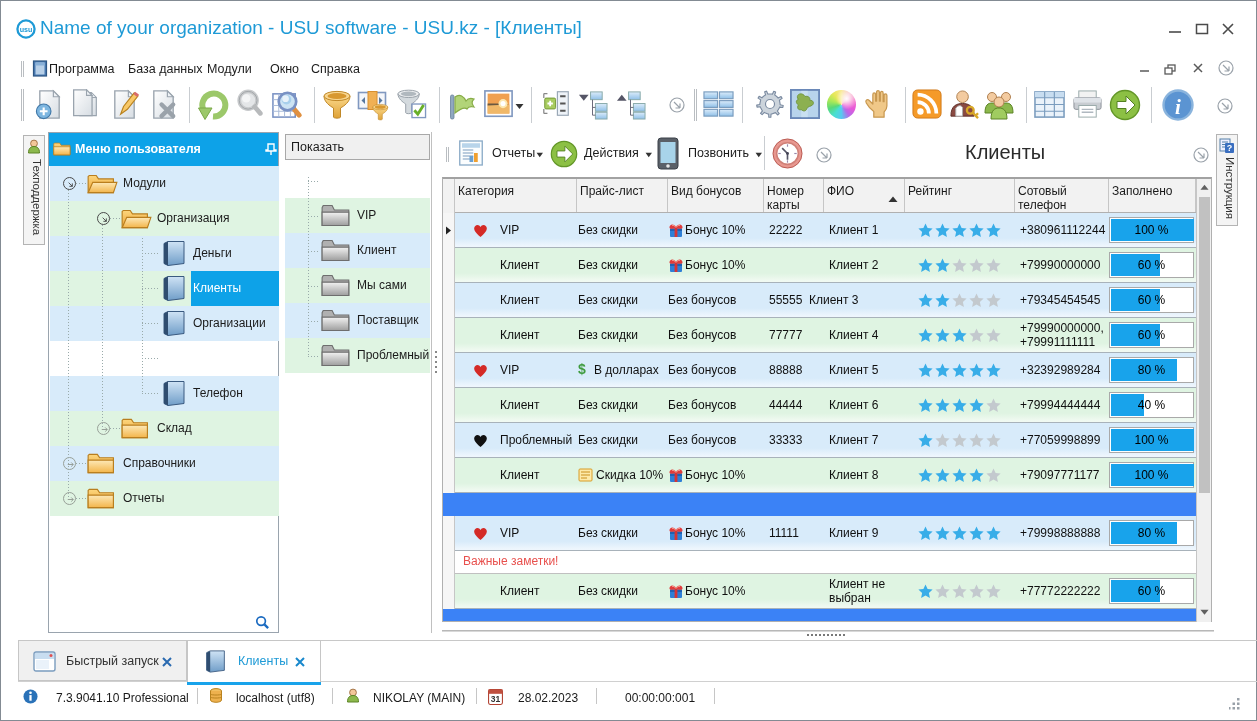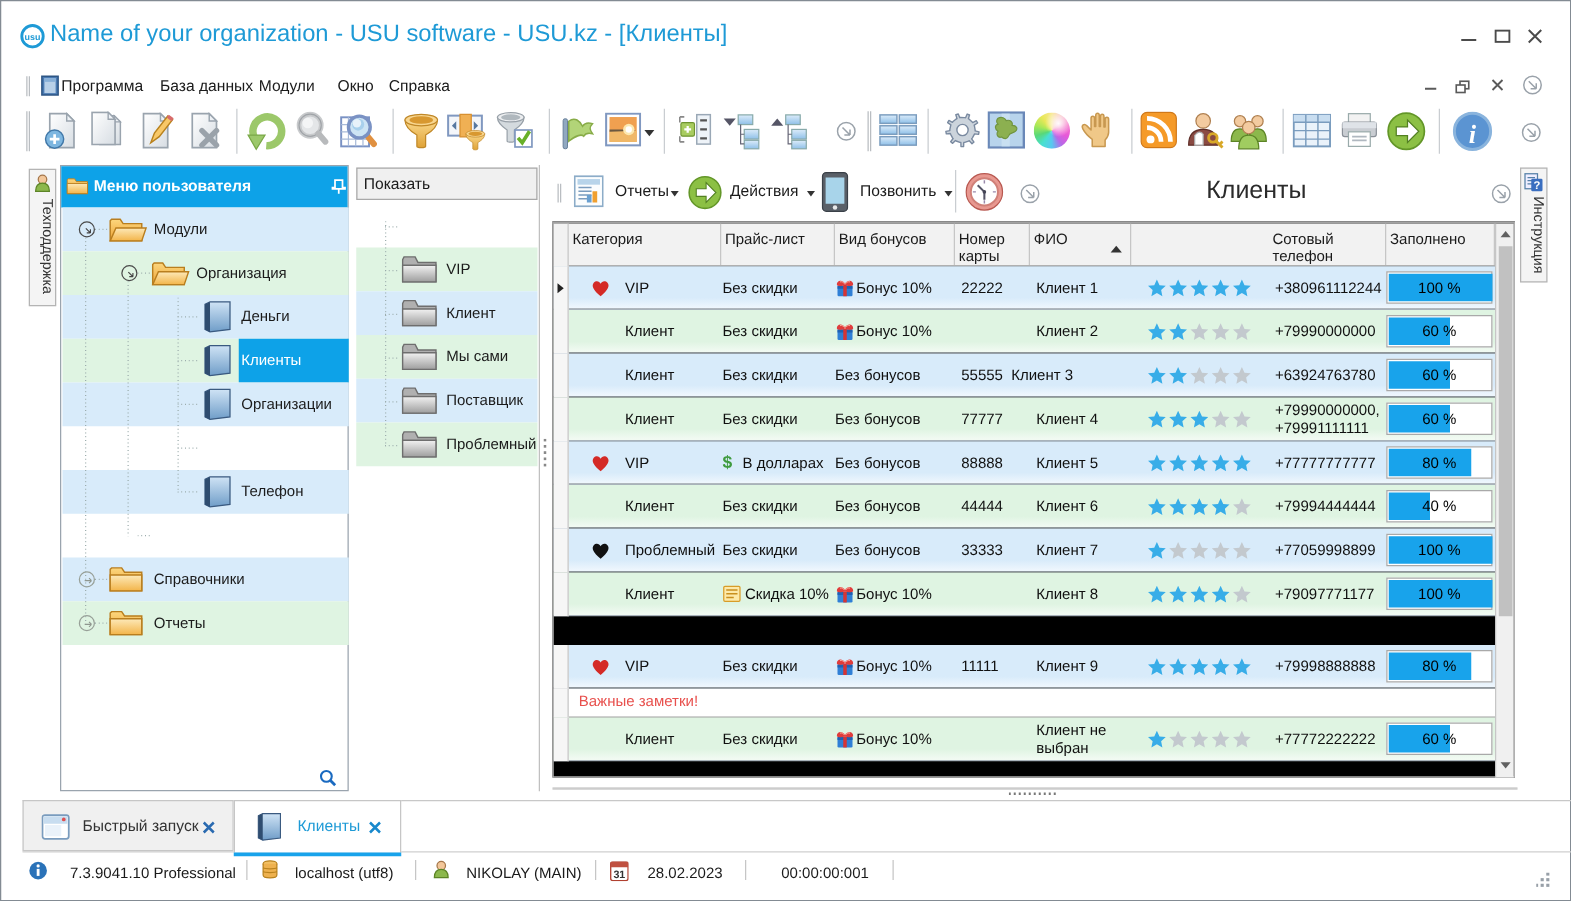--- a/index.html
+++ b/index.html
@@ -390,20 +390,31 @@
           <use href="#book"></use>
         </svg>
 <div class="tlabel" style="left:143px">Организации</div>
 </div>
 <div class="abs trow bluebg" style="top:243px">
 <svg class="abs" style="left:111px;top:4px" width="26" height="27" viewBox="0 0 26 26">
           <use href="#book"></use>
         </svg>
 <div class="tlabel" style="left:143px">Телефон</div>
 </div>
+<div class="abs trow greenbg" style="top:278px">
+<div class="circ" style="left:47px;top:11px;border-color:#98a098">
+          <svg width="11" height="11" viewBox="0 0 12 12">
+            <path d="M3 6 L9 6 M9 6 L6.8 3.8 M9 6 L6.8 8.2" stroke="#909890" fill="none"></path>
+          </svg>
+        </div>
+<svg class="abs" style="left:71px;top:6px" width="31" height="23" viewBox="0 0 27 20">
+          <use href="#folderC"></use>
+        </svg>
+<div class="tlabel" style="left:107px">Склад</div>
+</div>
 <div class="abs trow bluebg" style="top:313px">
 <div class="circ" style="left:13px;top:11px;border-color:#98a098">
           <svg width="11" height="11" viewBox="0 0 12 12">
             <path d="M3 6 L9 6 M9 6 L6.8 3.8 M9 6 L6.8 8.2" stroke="#909890" fill="none"></path>
           </svg>
         </div>
 <svg class="abs" style="left:37px;top:6px" width="31" height="23" viewBox="0 0 27 20">
           <use href="#folderC"></use>
         </svg>
 <div class="tlabel" style="left:73px">Справочники</div>
@@ -535,28 +546,29 @@
 <svg class="abs" style="left:1218px;top:137px" width="16" height="16" viewBox="0 0 16 16">
       <rect x="1" y="1" width="10" height="12" fill="#eef" stroke="#5580a8"></rect>
       <path d="M3 4 h6 M3 6.5 h6 M3 9 h4" stroke="#5580a8" stroke-width="1"></path>
       <rect x="6" y="5" width="9" height="10" rx="1" fill="#3a6ec0"></rect>
       <text x="10.5" y="13" text-anchor="middle" font-size="9" font-weight="bold" fill="#fff" font-family="Liberation Sans">?</text>
     </svg>
 <div class="abs" style="left:1215px;top:156px;width:22px;height:66px;">
 <div style="position:absolute;left:3px;top:0px;transform-origin:0 0;transform:rotate(90deg) translate(0,-17px);white-space:nowrap;font-size:11.5px;color:#333;">Инструкция</div>
     </div>
 
-<div class="abs" style="left:441px;top:176px;width:770px;height:445px;border:1px solid #b0b0b0;border-top:2px solid #a2a2a2;background:#000000;">
+<div class="abs" style="left:441px;top:176px;width:770px;height:445px;border:1px solid #b0b0b0;border-top:2px solid #a2a2a2;background:#3b82f6;">
 <div class="abs" style="left:0;top:0;width:753px;height:34px;background:#f2f2f2;border-bottom:1px solid #b0b0b0;">
 <div class="abs" style="left:0;top:0;width:12px;height:34px;border-right:1px solid #c6c6c6;background:#f2f2f2"></div>
 <div class="hcell" style="left:12px;width:122px">Категория</div>
 <div class="hcell" style="left:134px;width:91px">Прайс-лист</div>
 <div class="hcell" style="left:225px;width:96px">Вид бонусов</div>
 <div class="hcell" style="left:321px;width:60px">Номер<br>карты</div>
 <div class="hcell" style="left:381px;width:81px">ФИО</div>
+<div class="hcell" style="left:462px;width:110px">Рейтинг</div>
 <div class="hcell" style="left:572px;width:94px">Сотовый<br>телефон</div>
 <div class="hcell" style="left:666px;width:87px">Заполнено</div>
 <svg class="abs" style="left:445px;top:17px" width="10" height="7" viewBox="0 0 10 7">
           <path d="M5 0.5 L9.5 6 L0.5 6 Z" fill="#333"></path>
         </svg>
 </div>
 <div class="abs" style="left:0;top:34px;width:753px;height:35px;border-bottom:1px solid #a8b2ba;background:linear-gradient(to bottom,#d8ebfa 0%,#d8ebfa 74%,#eef6fd 97%);">
 <div class="abs" style="left:0;top:0;width:12px;height:35px;border-right:1px solid #c6c6c6;background:#f6f6f6;display:flex">
           <svg width="7" height="9" viewBox="0 0 7 9" style="margin:auto">
             <path d="M1 0.5 L6 4.5 L1 8.5 Z" fill="#222"></path>
@@ -650,21 +662,21 @@
           <svg class="star" viewBox="0 0 15 15">
             <use href="#star" fill="#c3c9ce"></use>
           </svg>
           <svg class="star" viewBox="0 0 15 15">
             <use href="#star" fill="#c3c9ce"></use>
           </svg>
           <svg class="star" viewBox="0 0 15 15">
             <use href="#star" fill="#c3c9ce"></use>
           </svg>
         </div>
-<div class="gcell" style="left:577px;width:89px;line-height:14px">+63924763780</div>
+<div class="gcell" style="left:577px;width:89px;line-height:14px">+79345454545</div>
 <div class="abs pbar" style="left:666px">
           <div class="pfill" style="width:49px"></div>
           <div class="ptxt">60 %</div>
         </div>
 </div>
 <div class="abs" style="left:0;top:139px;width:753px;height:35px;border-bottom:1px solid #a8b2ba;background:linear-gradient(to bottom,#dff4e2 0%,#dff4e2 74%,#f1faf2 97%);">
 <div class="abs" style="left:0;top:0;width:12px;height:35px;border-right:1px solid #c6c6c6;background:#f6f6f6;display:flex"></div>
 <div class="gcell" style="left:12px;width:122px;position:absolute">
           <span style="position:absolute;left:45px">Клиент</span>
         </div>
@@ -719,21 +731,21 @@
           <svg class="star" viewBox="0 0 15 15">
             <use href="#star" fill="#38ade8"></use>
           </svg>
           <svg class="star" viewBox="0 0 15 15">
             <use href="#star" fill="#38ade8"></use>
           </svg>
           <svg class="star" viewBox="0 0 15 15">
             <use href="#star" fill="#38ade8"></use>
           </svg>
         </div>
-<div class="gcell" style="left:577px;width:89px;line-height:14px">+77777777777</div>
+<div class="gcell" style="left:577px;width:89px;line-height:14px">+32392989284</div>
 <div class="abs pbar" style="left:666px">
           <div class="pfill" style="width:66px"></div>
           <div class="ptxt">80 %</div>
         </div>
 </div>
 <div class="abs" style="left:0;top:209px;width:753px;height:35px;border-bottom:1px solid #a8b2ba;background:linear-gradient(to bottom,#dff4e2 0%,#dff4e2 74%,#f1faf2 97%);">
 <div class="abs" style="left:0;top:0;width:12px;height:35px;border-right:1px solid #c6c6c6;background:#f6f6f6;display:flex"></div>
 <div class="gcell" style="left:12px;width:122px;position:absolute">
           <span style="position:absolute;left:45px">Клиент</span>
         </div>

